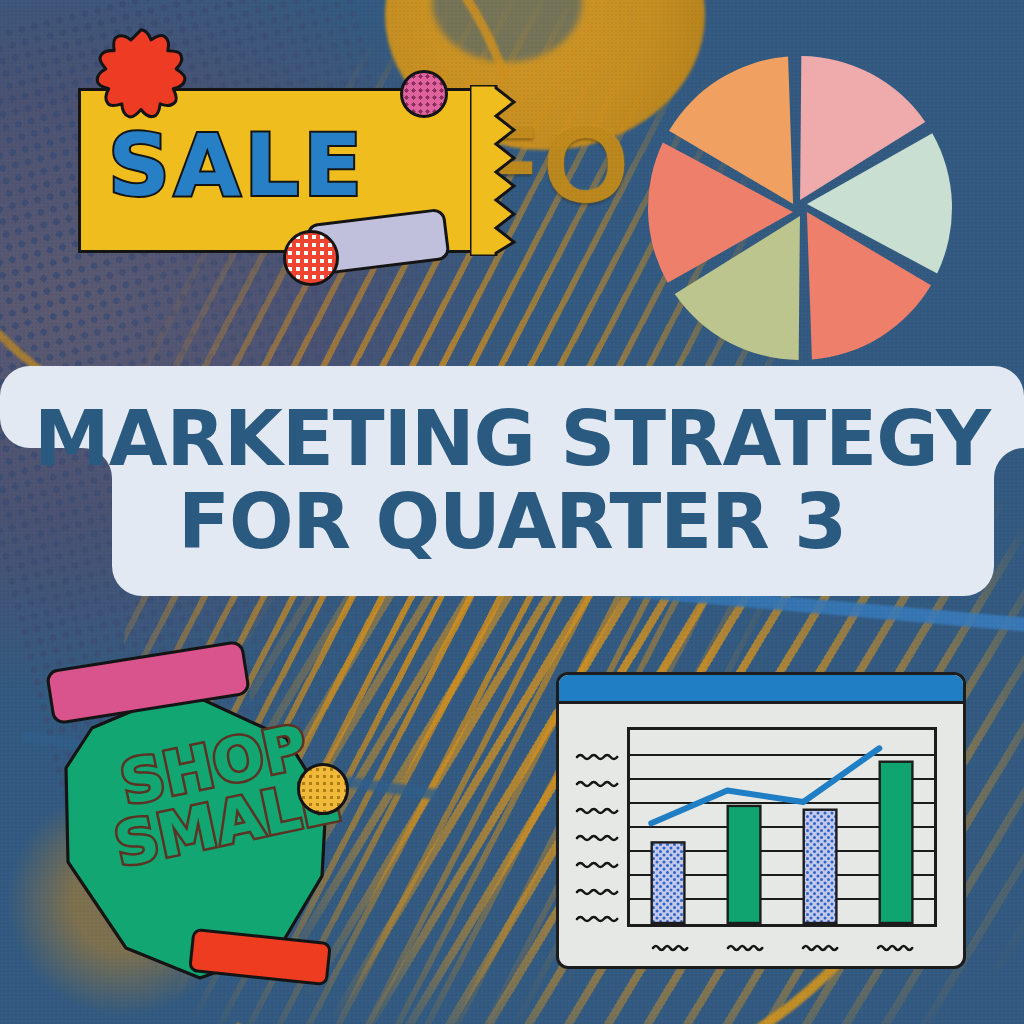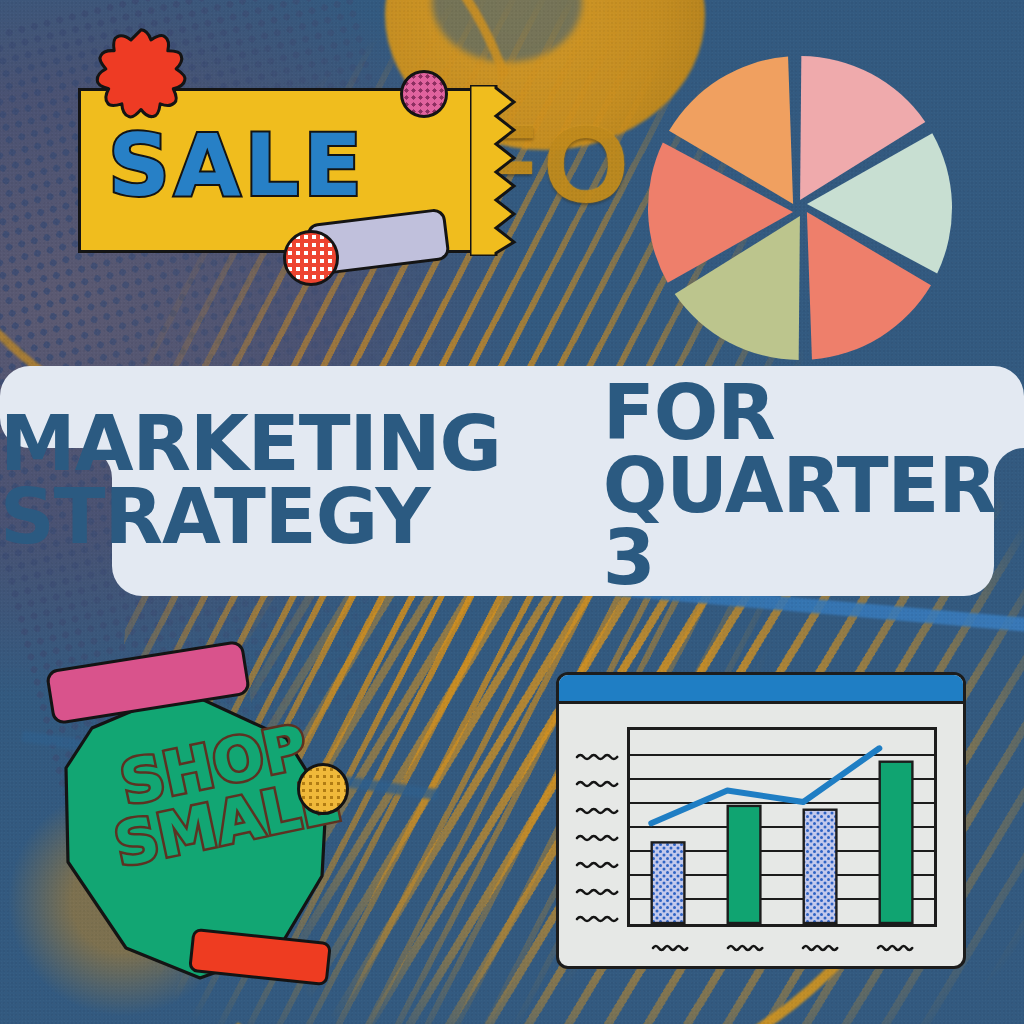--- a/index.html
+++ b/index.html
@@ -127,21 +127,21 @@
   }
   .lav-pill{
     position:absolute;left:308px;top:216px;width:140px;height:52px;border-radius:12px;
     background:#C0C0DC;border:3px solid #141414;box-sizing:border-box;
     transform:rotate(-7deg);
   }
 
   
   .banner{position:absolute;left:0px;top:366px;width:1024px;height:230px;}
   .headline{
-    position:absolute;inset:0;display:flex;flex-direction:row;
+    position:absolute;inset:0;display:flex;flex-direction:column;
     align-items:center;justify-content:center;
     color:#2B5A81;font-weight:800;letter-spacing:-1px;line-height:.96;
     font-family:"DejaVu Sans",sans-serif;
   }
   .hl-1{font-size:76px;}
   .hl-2{font-size:76px;margin-top:10px;}
 
   
   .badge-wrap{position:absolute;left:30px;top:640px;width:350px;height:360px;}
   .pink-bar{

